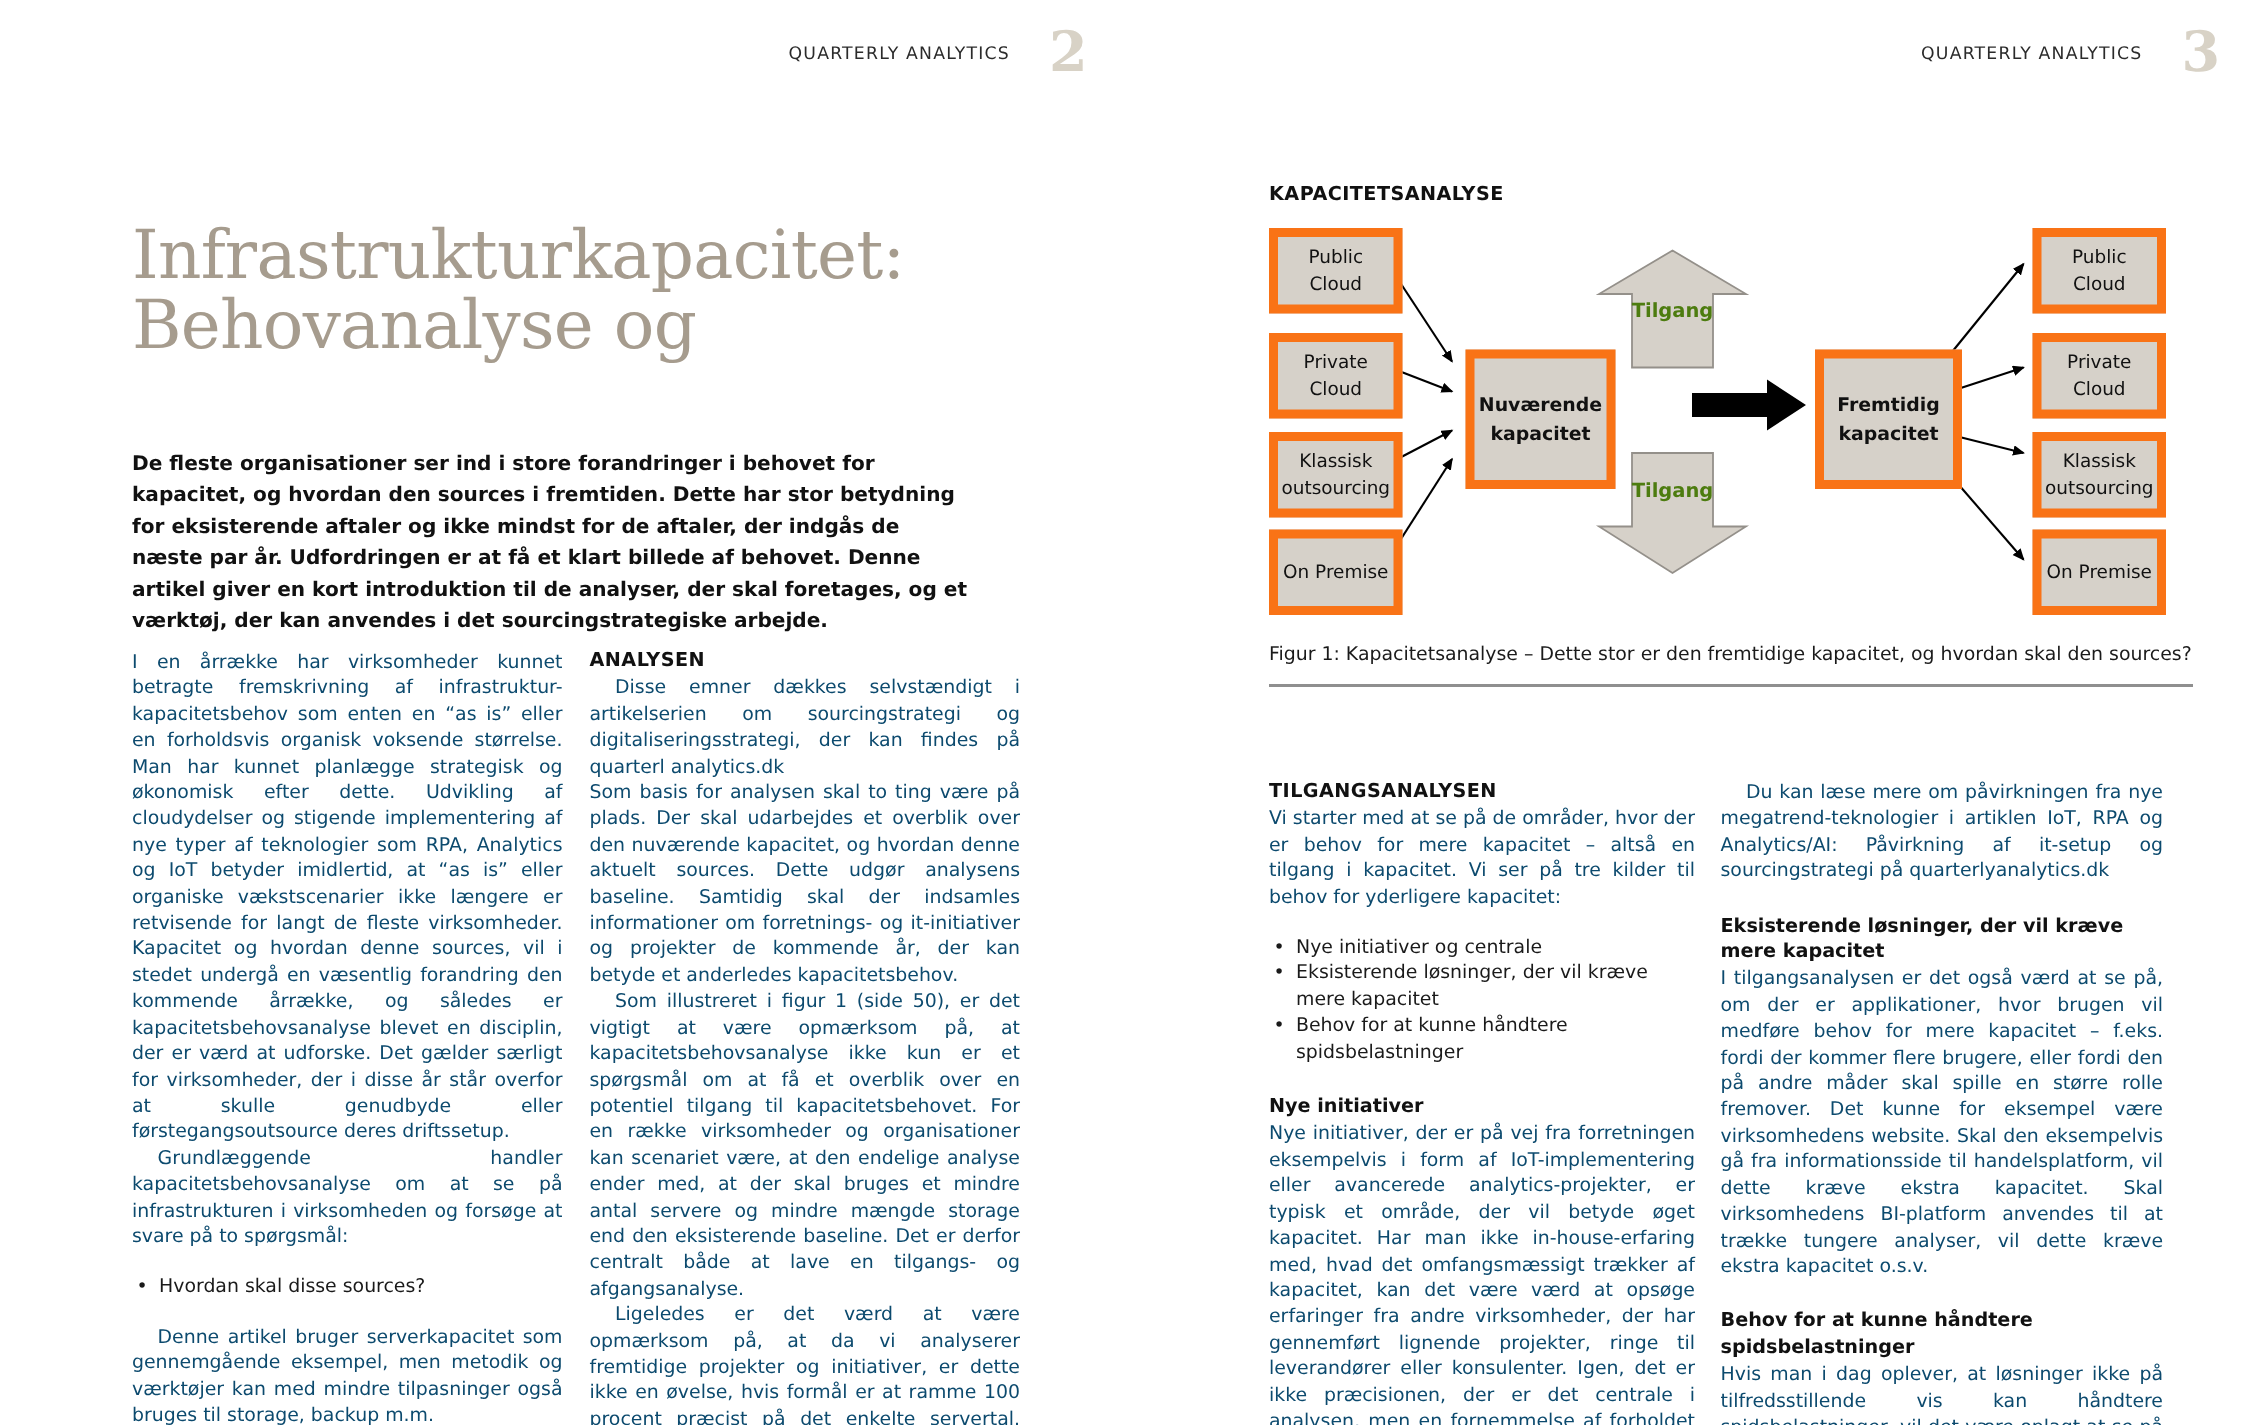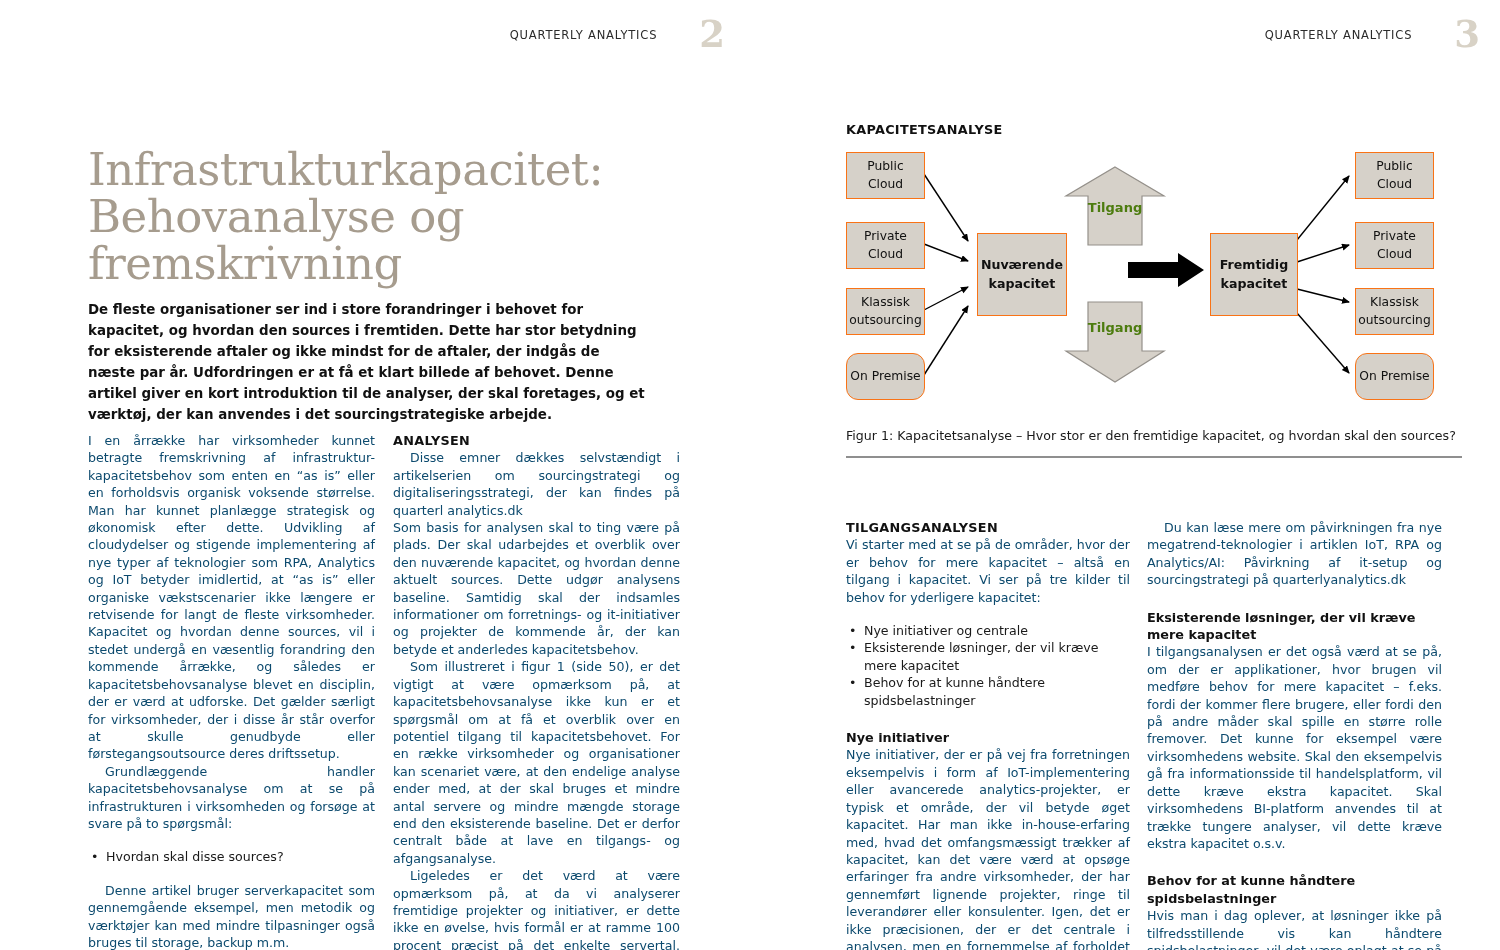--- a/index.html
+++ b/index.html
@@ -6,21 +6,21 @@
   body {
     width:1500px; height:950px; position:relative; background:#ffffff;
     font-family:"DejaVu Sans", sans-serif; color:#1a1a1a;
     overflow:hidden;
   }
   .page { position:absolute; top:0; width:750px; height:950px; }
   #page-left { left:0; }
   #page-right { left:750px; }
 
   
-  .page-head { position:absolute; top:16px; display:flex; align-items:center; gap:42px; }
+  .page-head { position:absolute; top:16px; display:flex; align-items:center; gap:26px; }
   #page-left .page-head { right:25px; }
   #page-right .page-head { right:20px; }
   .head-brand { font-size:11.5px; letter-spacing:0.8px; color:#2b2b2b; }
   .head-num { font-family:"DejaVu Serif", serif; font-size:37px; font-weight:bold; color:#d8d2c6; line-height:1; }
 
   
   .article-title {
     position:absolute; left:88px; top:146px; margin:0;
     font-family:"DejaVu Serif", serif; font-weight:500;
     font-size:45px; line-height:47px; color:#a69c8e; letter-spacing:-0.5px;
@@ -42,27 +42,27 @@
   .bullets li { position:relative; padding-left:18px; font-size:12.6px; line-height:17.4px; text-align:left; }
   .bullets li::before { content:"\2022"; position:absolute; left:3px; top:0; }
   .bullets + .subhead { margin-top:20px; }
   .bullets + .body { margin-top:16px; }
 
   
   .fig-head { position:absolute; left:96px; top:122px; margin:0; font-size:12.8px; font-weight:bold; letter-spacing:0.3px; color:#111; }
   .diagram { position:absolute; left:96px; top:145px; width:616px; height:265px; }
   .diagram svg { position:absolute; left:0; top:0; }
   .fb {
-    position:absolute; background:#d6d1c9; border:1px solid #f97316;
+    position:absolute; background:#d6d1c9; border:6px solid #f97316;
     display:flex; align-items:center; justify-content:center; text-align:center;
     white-space:pre-line; font-size:12.3px; line-height:1.45; color:#111;
   }
   .fb.src { left:0; width:77px; height:45px; }
   .fb.dst { left:509px; width:77px; height:45px; }
-  .fb.r1 { top:7px; } .fb.r2 { top:77px; } .fb.r3 { top:143px; } .fb.r4 { top:208px;border-radius:12px; }
+  .fb.r1 { top:7px; } .fb.r2 { top:77px; } .fb.r3 { top:143px; } .fb.r4 { top:208px; }
   .fb.center { top:88px; height:81px; font-weight:bold; font-size:12.6px; }
   .fb.cur { left:131px; width:88px; }
   .fb.fut { left:364px; width:86px; }
   .fig-arrow-label { position:absolute; left:220px; width:98px; text-align:center; font-size:13px; font-weight:bold; color:#4d7c0f; }
   .lbl-up { top:55px; }
   .lbl-down { top:175px; }
   .fig-caption { position:absolute; left:96px; top:428px; margin:0; font-size:12.6px; color:#1a1a1a; }
   .rule { position:absolute; left:96px; top:456px; width:616px; height:2px; background:#8f8f8f; }
   #page-right .col { top:519px; }
 </style>
@@ -71,21 +71,20 @@
 
 <section class="page" id="page-left">
   <header class="page-head">
     <span class="head-brand">QUARTERLY ANALYTICS</span>
     <span class="head-num">2</span>
   </header>
 
   <h1 class="article-title">
     <span>Infrastrukturkapacitet:</span>
     <span>Behovanalyse og</span>
-    <span>fremskrivning</span>
   </h1>
 
   <p class="intro">De fleste organisationer ser ind i store forandringer i behovet for kapacitet, og hvordan den sources i fremtiden. Dette har stor betydning for eksisterende aftaler og ikke mindst for de aftaler, der indgås de næste par år. Udfordringen er at få et klart billede af behovet. Denne artikel giver en kort introduktion til de analyser, der skal foretages, og et værktøj, der kan anvendes i det sourcingstrategiske arbejde.</p>
 
   <div class="col" style="left:88px; width:287px;">
     <p class="body">I en årrække har virksomheder kunnet betragte fremskrivning af infrastruktur-kapacitetsbehov som enten en “as is” eller en forholdsvis organisk voksende størrelse. Man har kunnet planlægge strategisk og økonomisk efter dette. Udvikling af cloudydelser og stigende implementering af nye typer af teknologier som RPA, Analytics og IoT betyder imidlertid, at “as is” eller organiske vækstscenarier ikke længere er retvisende for langt de fleste virksomheder. Kapacitet og hvordan denne sources, vil i stedet undergå en væsentlig forandring den kommende årrække, og således er kapacitetsbehovsanalyse blevet en disciplin, der er værd at udforske. Det gælder særligt for virksomheder, der i disse år står overfor at skulle genudbyde eller førstegangsoutsource deres driftssetup.</p>
     <p class="body indent">Grundlæggende handler kapacitetsbehovsanalyse om at se på infrastrukturen i virksomheden og forsøge at svare på to spørgsmål:</p>
     <ul class="bullets">
       <li>Hvordan skal disse sources?</li>
     </ul>
@@ -152,21 +151,21 @@
     <div class="fb dst r2">Private
 Cloud</div>
     <div class="fb dst r3">Klassisk
 outsourcing</div>
     <div class="fb dst r4">On Premise</div>
 
     <div class="fig-arrow-label lbl-up">Tilgang</div>
     <div class="fig-arrow-label lbl-down">Tilgang</div>
   </div>
 
-  <p class="fig-caption">Figur 1: Kapacitetsanalyse – Hvor stor er den fremtidige kapacitet, og hvordan skal den sources?</p>
+  <p class="fig-caption">Figur 1: Kapacitetsanalyse – Dette stor er den fremtidige kapacitet, og hvordan skal den sources?</p>
   <div class="rule"></div>
 
   <div class="col" style="left:96px; width:284px;">
     <h3 class="colhead">TILGANGSANALYSEN</h3>
     <p class="body">Vi starter med at se på de områder, hvor der er behov for mere kapacitet – altså en tilgang i kapacitet. Vi ser på tre kilder til behov for yderligere kapacitet:</p>
     <ul class="bullets">
       <li>Nye initiativer og centrale</li>
       <li>Eksisterende løsninger, der vil kræve mere kapacitet</li>
       <li>Behov for at kunne håndtere spidsbelastninger</li>
     </ul>

